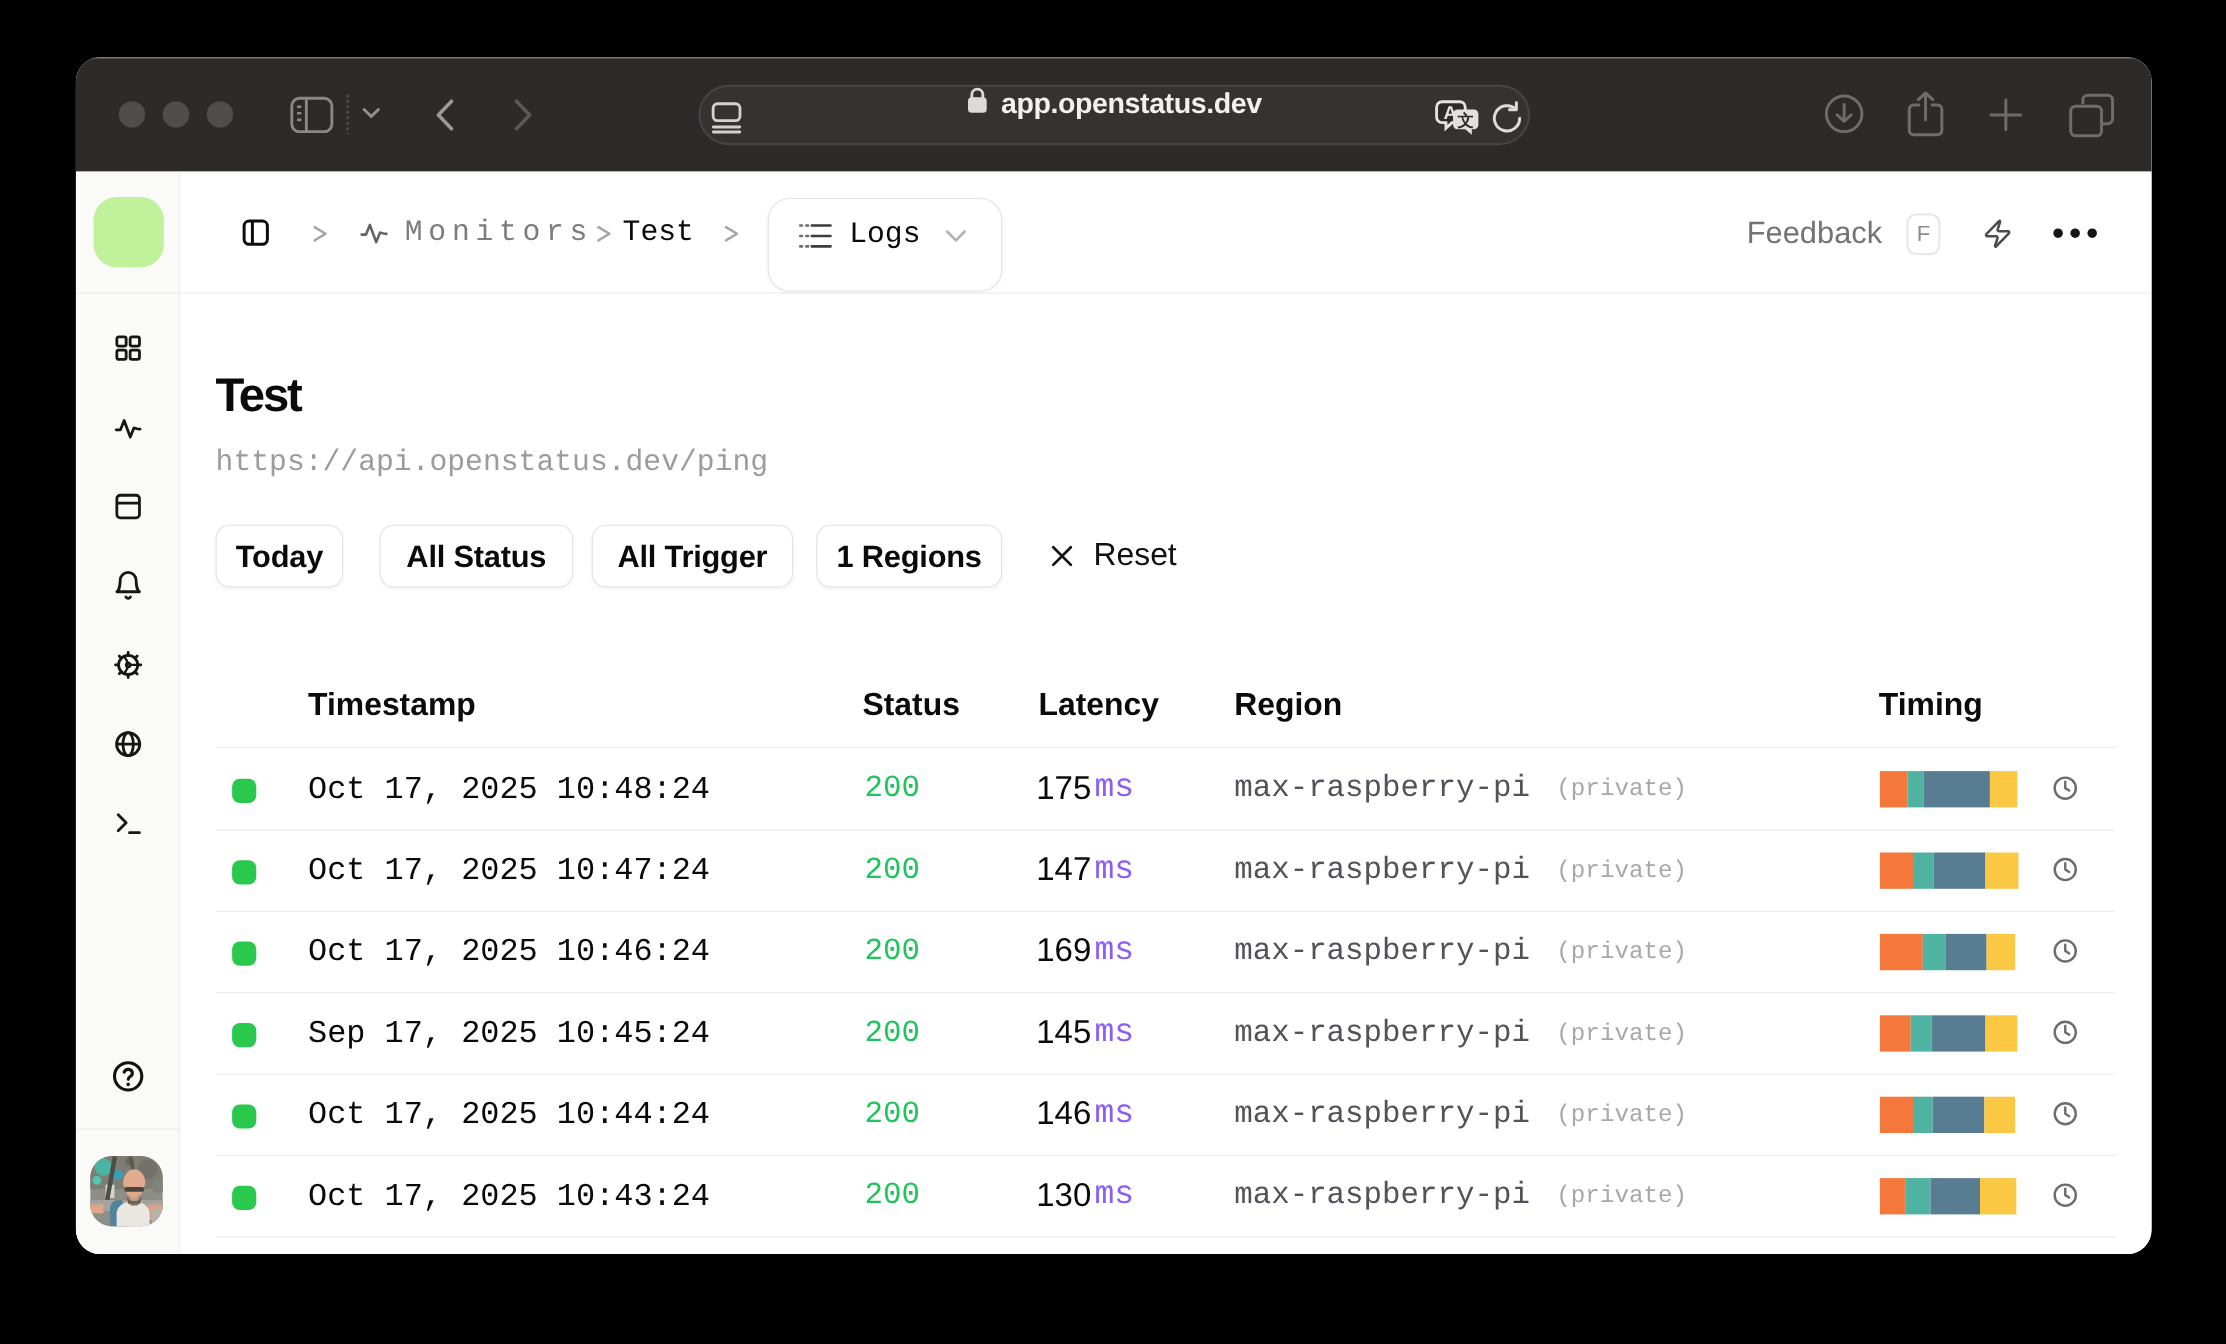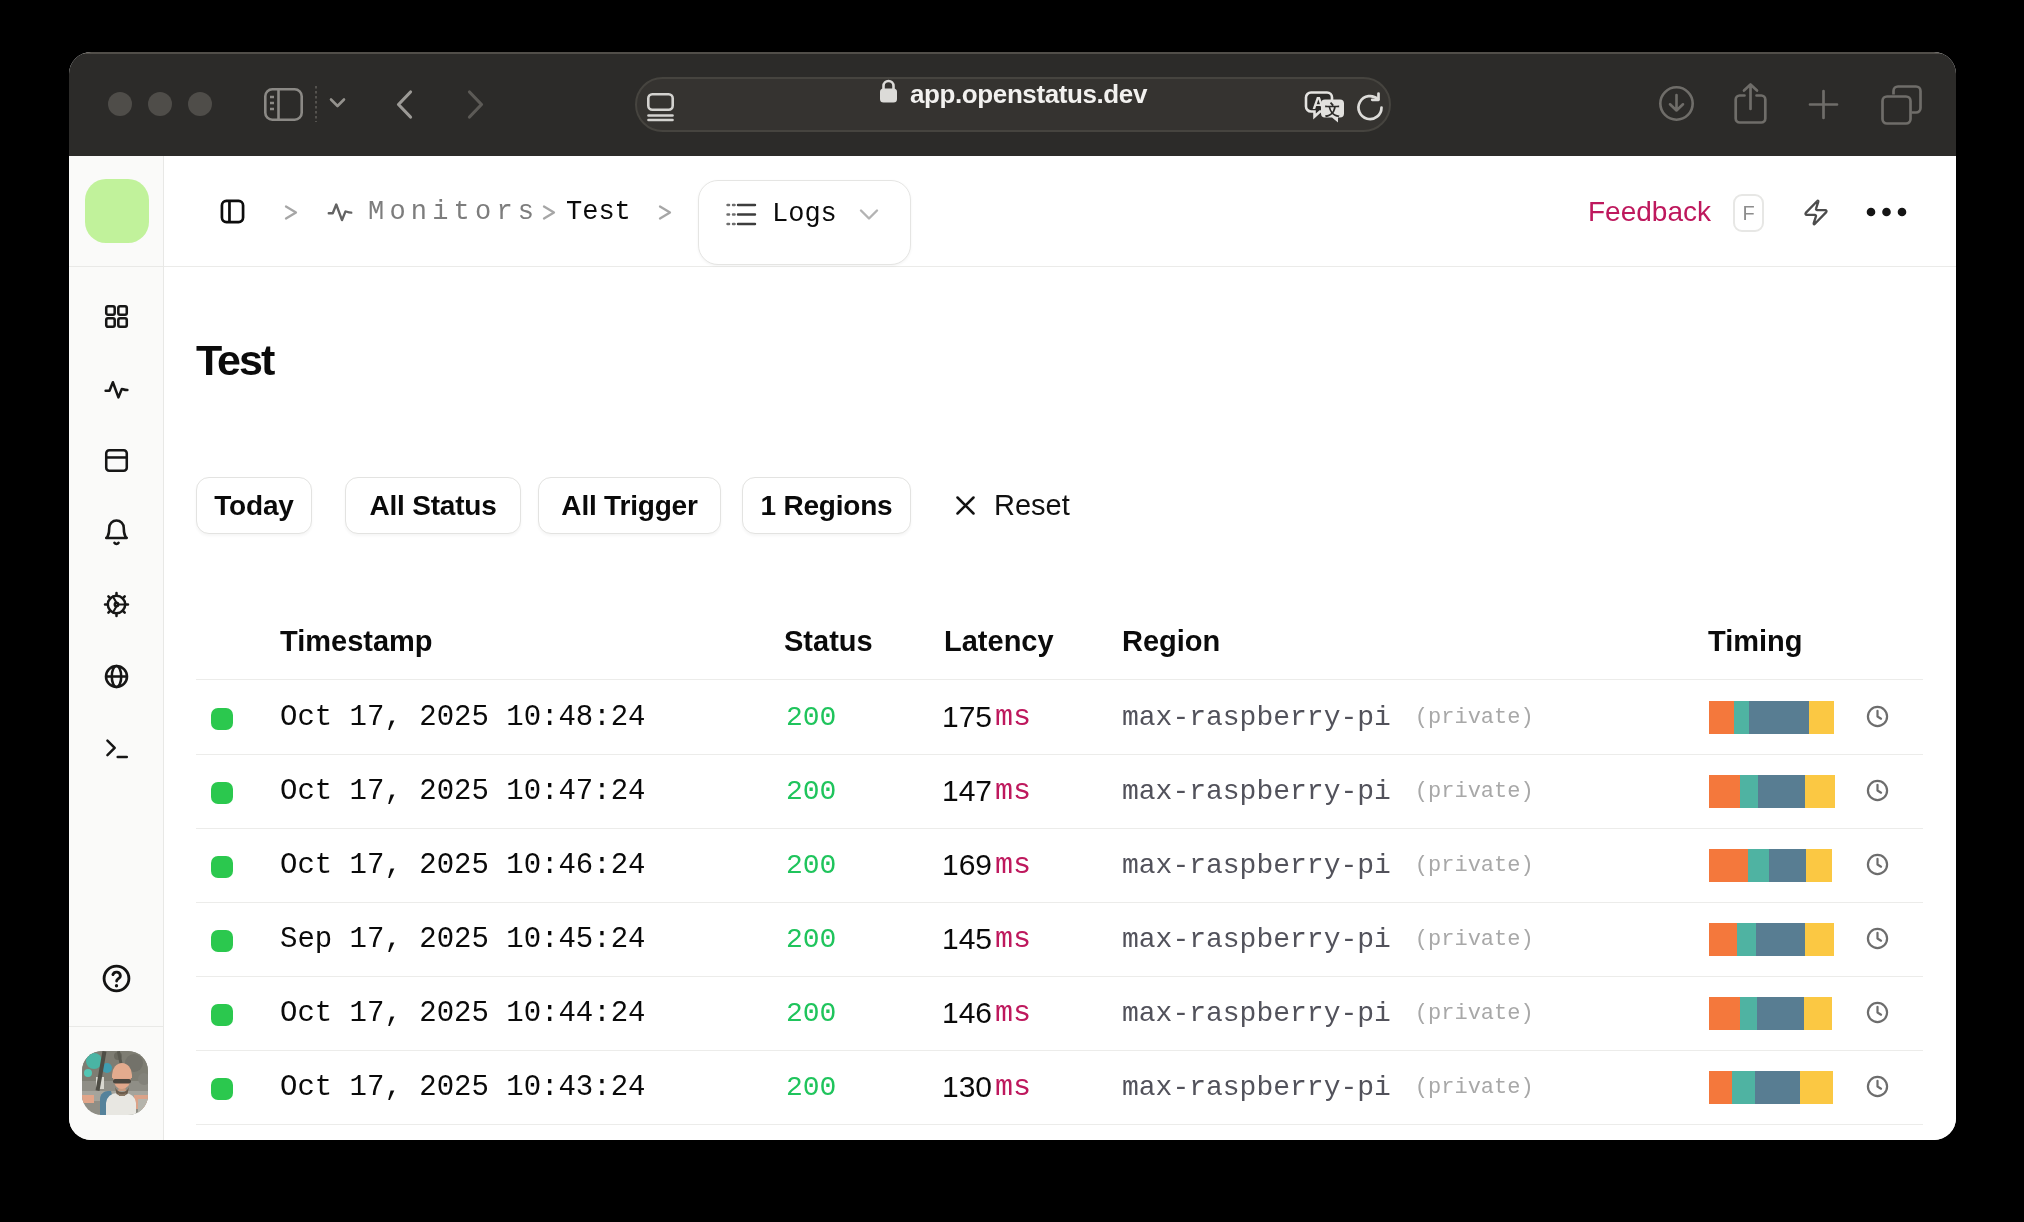--- a/index.html
+++ b/index.html
@@ -43,21 +43,21 @@
     align-items:center; font-size:29px; font-weight:500; color:#111; }
   .thead { position:absolute; top:464px; font-size:29px; font-weight:600; color:#0b0b0b;
     line-height:42px; }
   .tsep { position:absolute; left:32px; width:1727px; height:1px; background:#ececea; }
   .row { position:absolute; left:0; width:1791px; height:74px; }
   .cell { position:absolute; top:0; height:74px; display:flex; align-items:center; }
   .dot { position:absolute; left:47px; top:28px; width:22px; height:22px; border-radius:7px; background:#2bc84e; }
   .ts { left:116px; font-size:29px; color:#0a0a0a; }
   .st { left:622px; font-size:28px; color:#1fc45c; }
   .lat { left:778px; font-size:30px; font-weight:500; color:#0a0a0a; }
-  .lat span { font-family:"Liberation Mono", monospace; font-weight:400; font-size:30px; color:#be185d; margin-left:3px; }
+  .lat span { font-family:"Liberation Mono", monospace; font-weight:400; font-size:30px; color:#8b5cf6; margin-left:3px; }
   .reg { left:958px; font-size:28px; color:#52525b; }
   .reg span { font-size:22px; color:#a8a8a8; margin-left:24px; }
   .bar { position:absolute; left:1545px; top:20.5px; height:33px; display:flex; }
   .bar i { display:block; height:33px; }
   .c-o { background:#f4783c; } .c-t { background:#4fb3a2; }
   .c-s { background:#587d92; } .c-y { background:#fbc843; }
 </style>
 </head>
 <body>
 <div class="window">
@@ -239,32 +239,33 @@
         <div class="logsbtn">
           <svg class="ic" style="left:27px;top:22px" width="30" height="23" viewBox="0 0 30 23" fill="none" stroke="#4b4b4b" stroke-width="2.4" stroke-linecap="round">
             <path d="M12 2h17M12 11.5h17M12 21h17" stroke="#3d3d3d"></path>
             <path d="M1.5 2h1.6M7 2h1.6M1.5 11.5h1.6M7 11.5h1.6M1.5 21h1.6M7 21h1.6" stroke="#6e6e6e"></path>
           </svg>
           <div class="bc-txt mono" style="left:73px; height:65px; color:#0a0a0a;">Logs</div>
           <svg class="ic" style="left:160px;top:27px" width="20" height="13" viewBox="0 0 20 13" fill="none" stroke="#b3b3b3" stroke-width="2.4" stroke-linecap="round" stroke-linejoin="round">
               <path d="M2 2.5l8 8 8-8"></path>
             </svg>
         </div>
-        <div class="bc-txt" style="left:1424px; color:#be185d; font-size:28px;">Feedback</div>
+        <div class="bc-txt" style="left:1424px; color:#737373; font-size:28px;">Feedback</div>
         <div class="fbadge">F</div>
         <svg class="ic" style="left:1638px;top:42px" width="28" height="29" viewBox="0 0 24 24" fill="none" stroke="#4c4c4c" stroke-width="2" stroke-linecap="round" stroke-linejoin="round">
           <path d="M4 14a1 1 0 0 1-.78-1.63l9.9-10.2a.5.5 0 0 1 .86.46l-1.92 6.02A1 1 0 0 0 13 10h7a1 1 0 0 1 .78 1.63l-9.9 10.2a.5.5 0 0 1-.86-.46l1.92-6.02A1 1 0 0 0 11 14z"></path>
         </svg>
         <svg class="ic" style="left:1702px;top:51px" width="41" height="10">
           <circle cx="5" cy="5" r="4.3" fill="#151515"></circle>
             <circle cx="20.5" cy="5" r="4.3" fill="#151515"></circle>
             <circle cx="36" cy="5" r="4.3" fill="#151515"></circle>
         </svg>
       </div>
       <h1>Test</h1>
+      <div class="url mono">https://api.openstatus.dev/ping</div>
       <div class="fbtn" style="left:32px; width:116px;">Today</div>
       <div class="fbtn" style="left:374px; width:183px;">All Trigger</div>
       <div class="fbtn" style="left:181px; width:176px;">All Status</div>
       <div class="fbtn" style="left:578px; width:169px;">1 Regions</div>
       <div class="reset"><svg width="21" height="21" viewBox="0 0 21 21" fill="none" stroke="#131313" stroke-width="2.5" stroke-linecap="round" style="margin-right:18px">
             <path d="M18.5 2.5 2.5 18.5M2.5 2.5l16 16"></path>
           </svg>Reset</div>
       <div class="thead" style="left:116px">Timestamp</div>
       <div class="thead" style="left:620px">Status</div>
       <div class="thead" style="left:780px">Latency</div>

